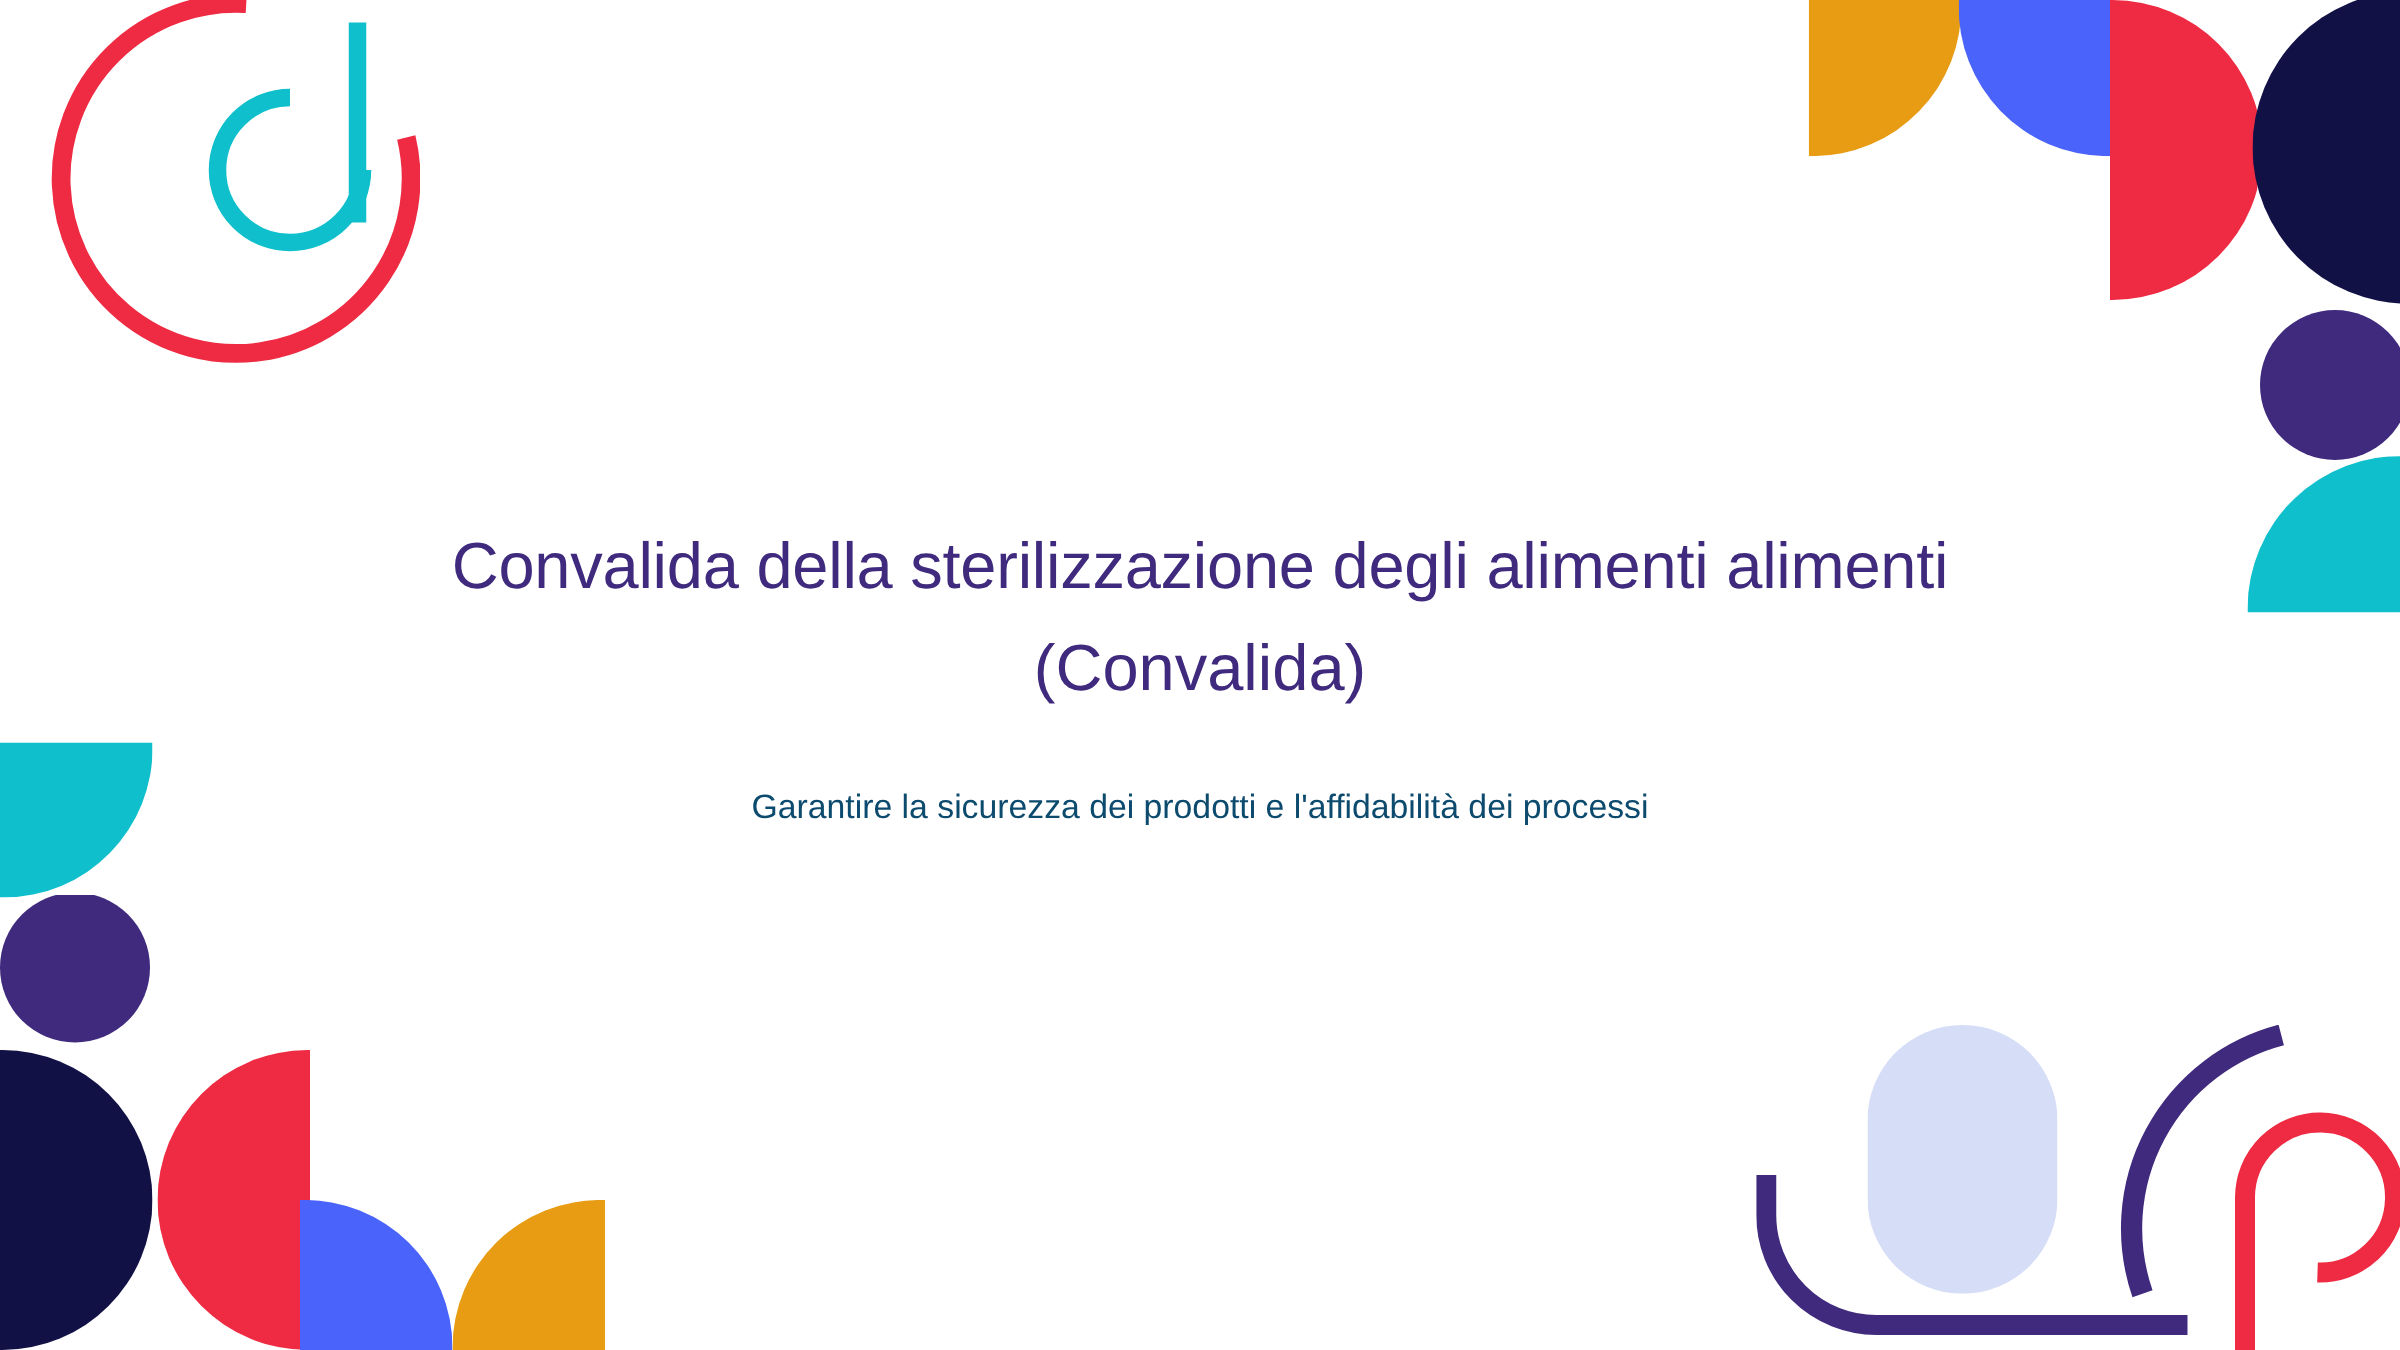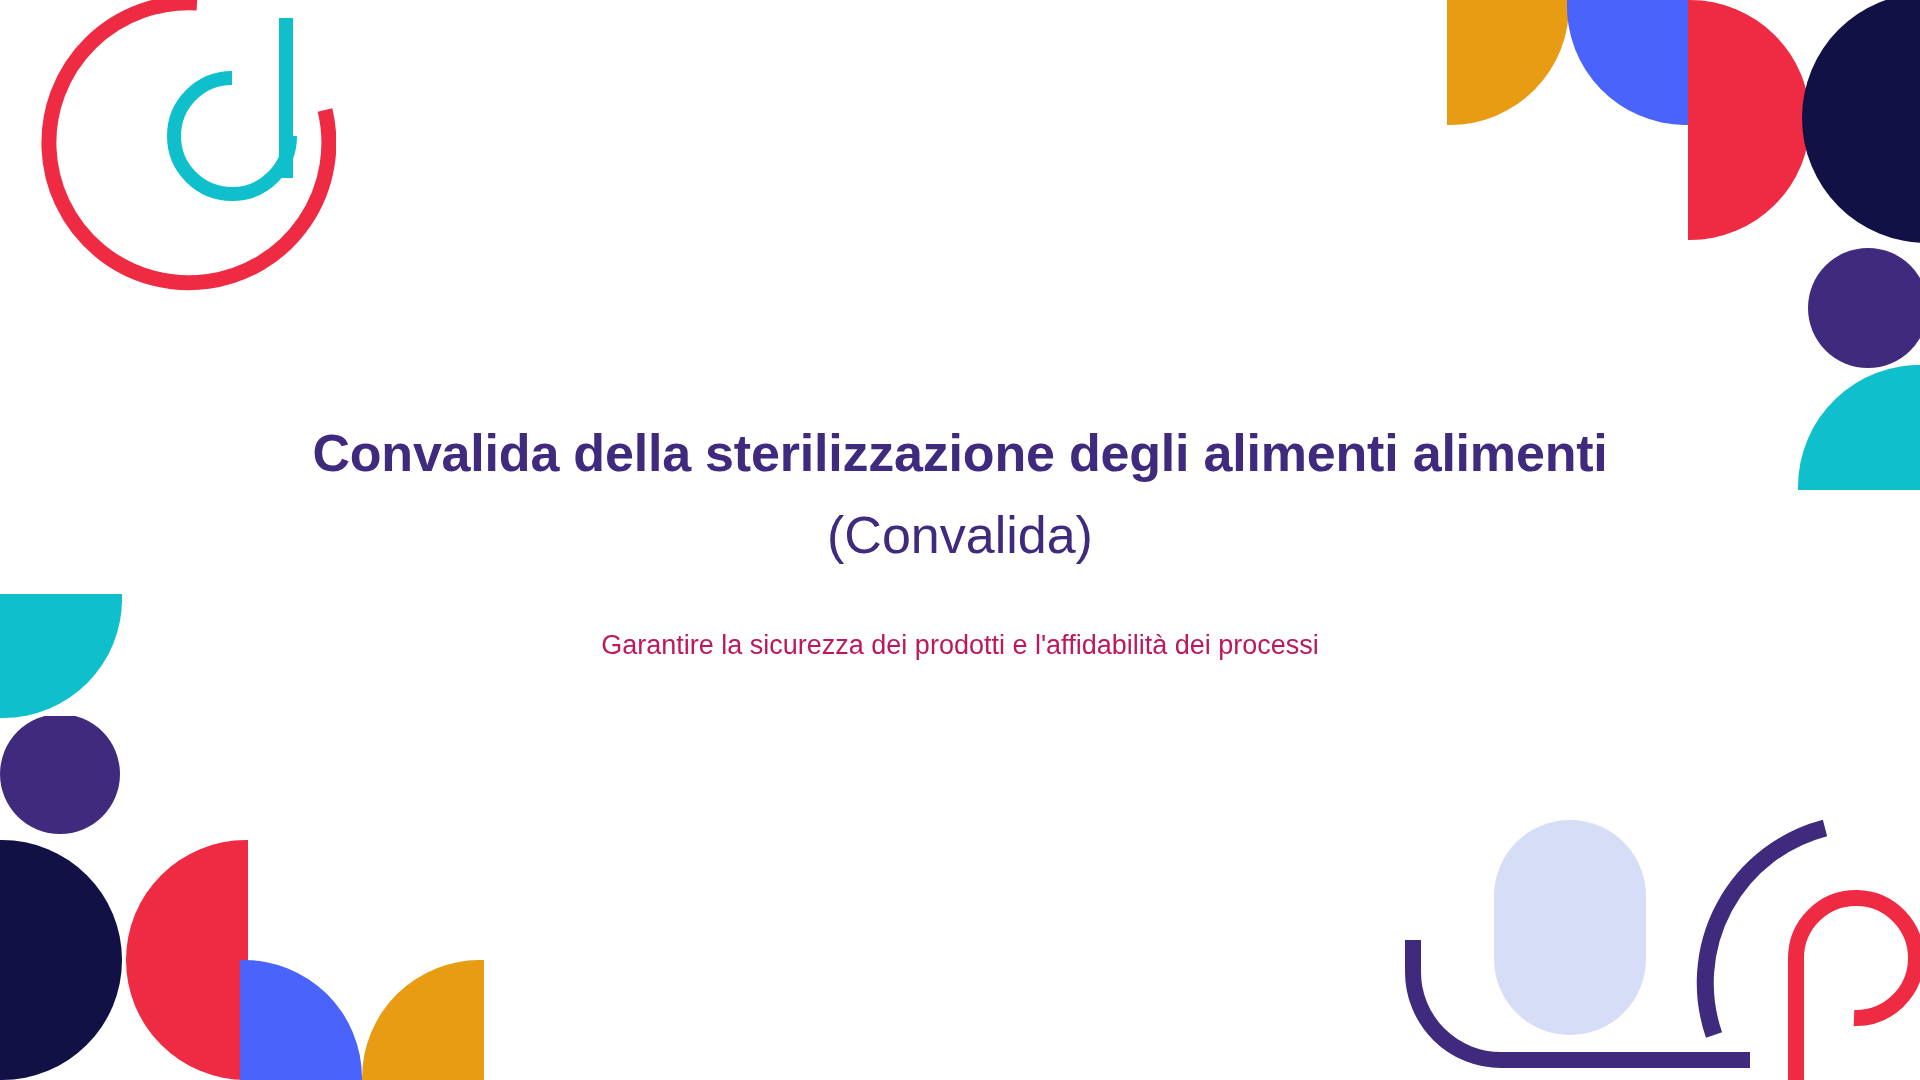--- a/index.html
+++ b/index.html
@@ -30,34 +30,34 @@
     left: 50%;
     top: 420px;
     transform: translateX(-50%);
     width: 1340px;
     text-align: center;
   }
   #title-main {
     color: #3f2a7e;
     font-size: 52px;
     line-height: 1.30;
-    font-weight: 700;
+    font-weight: 400;
     letter-spacing: -0.2px;
     margin: 0;
     padding: 0 20px;
   }
   #title-sub {
     color: #3f2a7e;
     font-size: 52px;
     line-height: 1.30;
     font-weight: 400;
     margin: 14px 0 0 0;
   }
   #subtitle {
-    color: #be185d;
+    color: #0c4a6e;
     font-size: 27px;
     line-height: 1.4;
     font-weight: 400;
     margin: 58px 0 0 0;
   }
 </style>
 </head>
 <body>
 
 <div id="slide">

